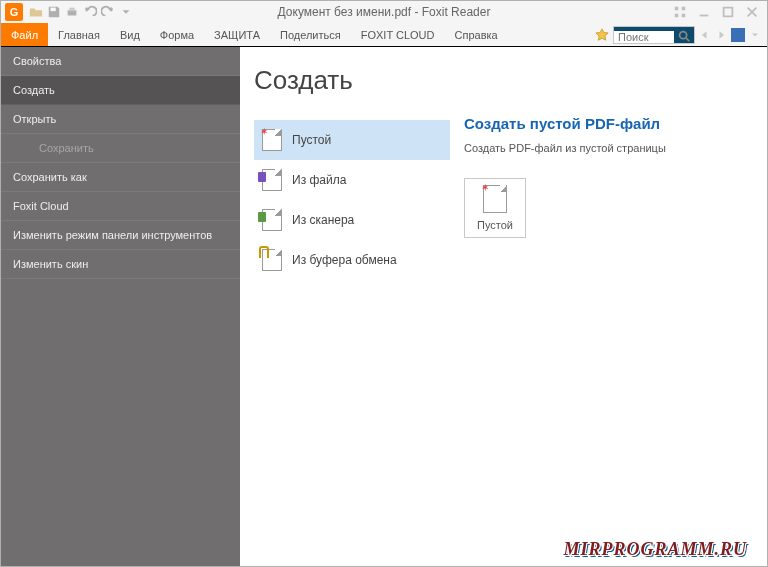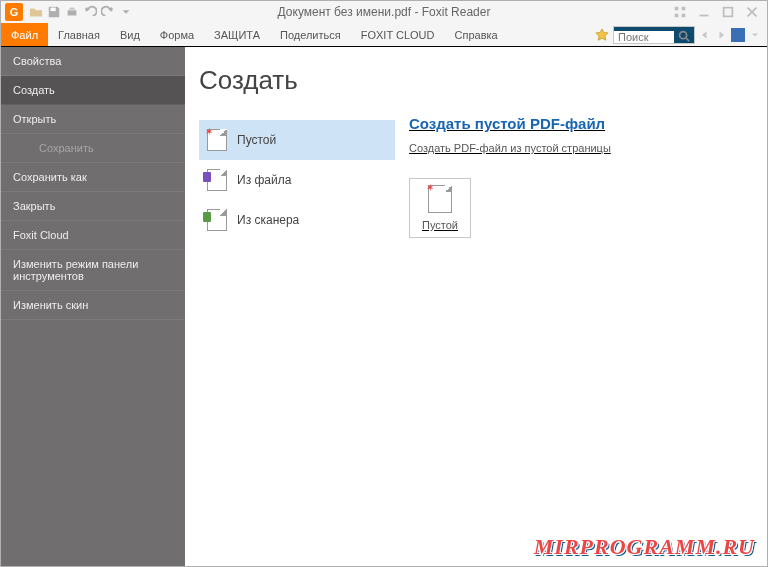--- a/index.html
+++ b/index.html
@@ -22,48 +22,48 @@
   .ribbon-right { margin-left: auto; display: flex; align-items: center; gap: 4px; padding-right: 6px; }
   .star { width: 14px; height: 14px; }
   .search-box { display: flex; align-items: flex-end; border: 1px solid #c8c8c8; background: #0c4a6e; height: 18px; }
   .search-box input { border: none; outline: none; font-size: 11px; width: 60px; padding: 0 4px; color: #888; }
   .mag { width: 14px; height: 14px; margin: 0 3px; }
   .nav-arrow { width: 12px; height: 12px; opacity: .4; }
   .user-sq { width: 14px; height: 14px; background: #3b6fb5; }
 
   
   .body { flex: 1; display: flex; min-height: 0; }
-  .sidebar { width: 184px; background: #706e6e; color: #eee; font-size: 11px; display: flex; flex-direction: column; }
+  .sidebar { width: 239px; background: #706e6e; color: #eee; font-size: 11px; display: flex; flex-direction: column; }
   .side-item { padding: 8px 12px; border-bottom: 1px solid rgba(255,255,255,.08); cursor: default; }
   .side-item.selected { background: #555353; }
   .side-item.disabled { color: #a8a6a6; padding-left: 38px; }
   .content { flex: 1; background: #fff; display: flex; }
 
   .col-left { width: 210px; padding: 18px 0 0 14px; }
   .page-heading { font-size: 26px; font-weight: 300; color: #444; margin-bottom: 24px; }
   .create-list { display: flex; flex-direction: column; }
   .create-item { display: flex; align-items: center; gap: 10px; height: 40px; padding: 0 8px; font-size: 12px; color: #444; }
   .create-item.selected { background: #cfe3f7; }
   .ci-icon { width: 20px; height: 22px; position: relative; }
 
-  .col-right { flex: 1; padding: 68px 14px 14px 14px; text-decoration: underline; }
+  .col-right { flex: 1; padding: 68px 14px 14px 14px; }
   .section-title { color: #1866b3; font-size: 15px; font-weight: 600; margin-bottom: 10px; }
   .section-desc { font-size: 11px; color: #555; margin-bottom: 24px; }
   .tile { width: 62px; border: 1px solid #c9c9c9; padding: 6px 4px; display: flex; flex-direction: column; align-items: center; gap: 6px; font-size: 11px; color: #555; }
   .tile-icon { width: 24px; height: 28px; position: relative; }
 
   
   .doc { position: absolute; inset: 0; background: #fff; border: 1px solid #9a9a9a; }
   .fold { position: absolute; top: 0; right: 0; width: 7px; height: 7px; background: linear-gradient(135deg, #fff 50%, #9a9a9a 50%); }
   .spark { position: absolute; top: -2px; left: -2px; color: #e33; font-size: 10px; line-height: 1; }
   .clip  { position: absolute; top: -3px; left: -3px; width: 10px; height: 12px; border: 2px solid #c79a00; border-bottom: none; border-radius: 3px 3px 0 0; background: transparent; }
   .purple-tab { position: absolute; top: 3px; left: -4px; width: 8px; height: 10px; background: #7a4fbf; border-radius: 1px; }
 
-  .watermark { position: absolute; right: 12px; bottom: 6px; font-family: "Comic Sans MS", cursive; font-weight: bold; font-style: italic; font-size: 22px; pointer-events: none;
-    color: #ef4444; text-shadow: -1px -1px 0 #fff, 1px -1px 0 #fff, -1px 1px 0 #fff, 1px 1px 0 #fff, 2px 2px 0 #0a5a8f; letter-spacing: 1px; }
+  .watermark { position: absolute; right: 20px; bottom: 6px; font-family: "Comic Sans MS", cursive; font-weight: bold; font-style: italic; font-size: 18px; pointer-events: none;
+    color: #7f1d1d; text-shadow: -1px -1px 0 #fff, 1px -1px 0 #fff, -1px 1px 0 #fff, 1px 1px 0 #fff, 2px 2px 0 #0a5a8f; letter-spacing: 1px; }
 
   svg { display: block; }
 </style>
 </head>
 <body>
 
 <div class="window">
 
   <div class="titlebar">
     <div class="tb-logo">G</div>
@@ -160,21 +160,20 @@
   </div>
 
   <div class="body">
 
     <div class="sidebar">
       <div class="side-item"><span>Свойства</span></div>
       <div class="side-item selected"><span>Создать</span></div>
       <div class="side-item"><span>Открыть</span></div>
       <div class="side-item disabled"><span>Сохранить</span></div>
       <div class="side-item"><span>Сохранить как</span></div>
-      <div class="side-item"><span>Закрыть</span></div>
       <div class="side-item"><span>Foxit Cloud</span></div>
       <div class="side-item"><span>Изменить режим панели инструментов</span></div>
       <div class="side-item"><span>Изменить скин</span></div>
     </div>
 
     <div class="content" style="position:relative;">
 
       <div class="col-left">
         <div class="page-heading">Создать</div>
         <div class="create-list">
@@ -199,20 +198,28 @@
 
           <div class="create-item">
             <div class="ci-icon">
                 <div class="doc"></div>
                 <div class="fold"></div>
                 <div class="purple-tab" style="background:#5a9a47;"></div>
               </div>
             <span>Из сканера</span>
           </div>
 
+          <div class="create-item">
+            <div class="ci-icon">
+                <div class="doc"></div>
+                <div class="fold"></div>
+                <div class="clip"></div>
+              </div>
+            <span>Из буфера обмена</span>
+          </div>
 
         </div>
       </div>
 
       <div class="col-right">
         <div class="section-title">Создать пустой PDF-файл</div>
         <div class="section-desc">Создать PDF-файл из пустой страницы</div>
         <div class="tile">
           <div class="tile-icon">
               <div class="doc"></div>

